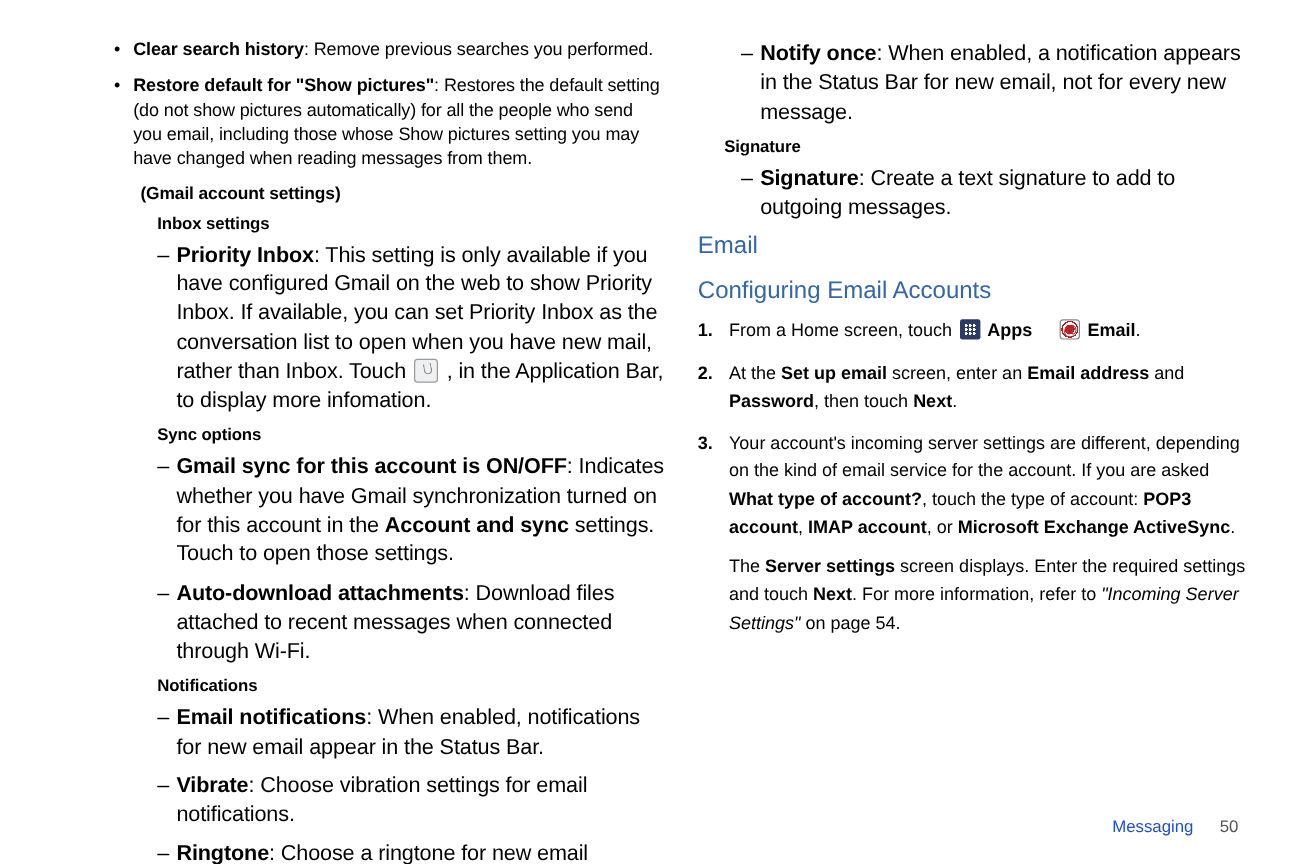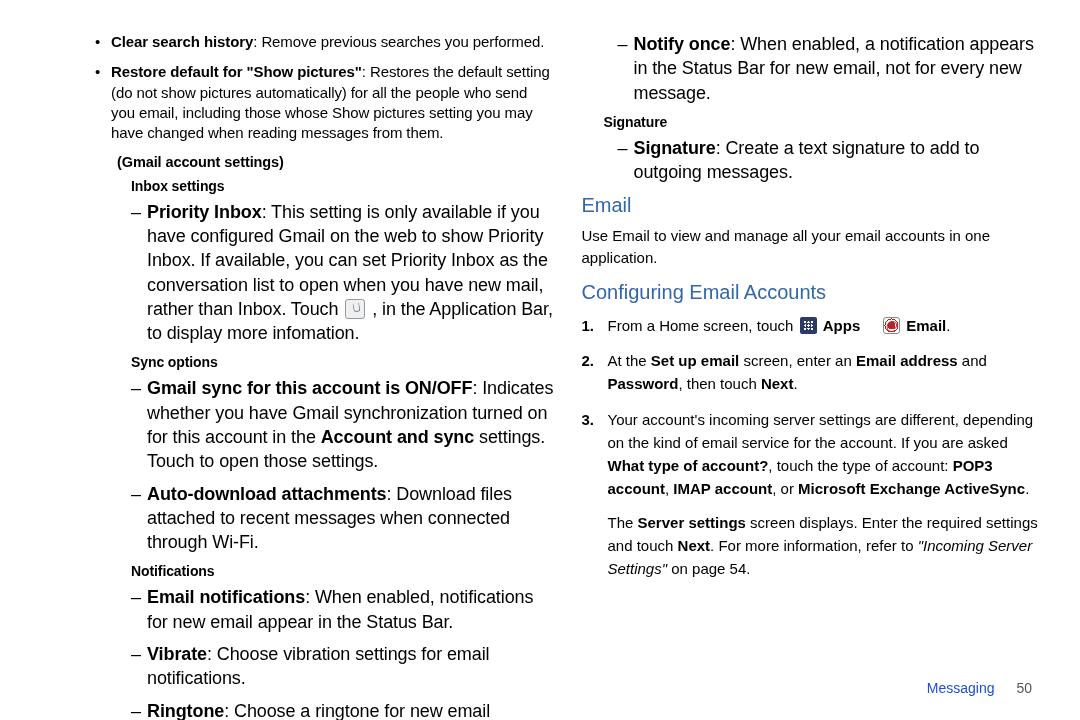--- a/index.html
+++ b/index.html
@@ -145,21 +145,20 @@
     <div class="sub2 tight" style="margin-left:22px">Signature</div>
     <div class="sub2-block tight">
       <ul class="dash-list">
         <li>
           <span class="b">Signature</span><span>: Create a text signature to add to outgoing messages.</span>
         </li>
       </ul>
     </div>
 
     <div class="section-head h-email">Email</div>
-    <div style="line-height:1.45">Use Email to view and manage all your email accounts in one application.</div>
 
     <div class="section-head h-conf">Configuring Email Accounts</div>
 
     <ol class="ol">
       <li>
         <span class="num">1.</span>
         <span>From a Home screen, touch </span>
         <span class="icon-apps"></span>
         <span> </span>
         <span class="b">Apps</span>

